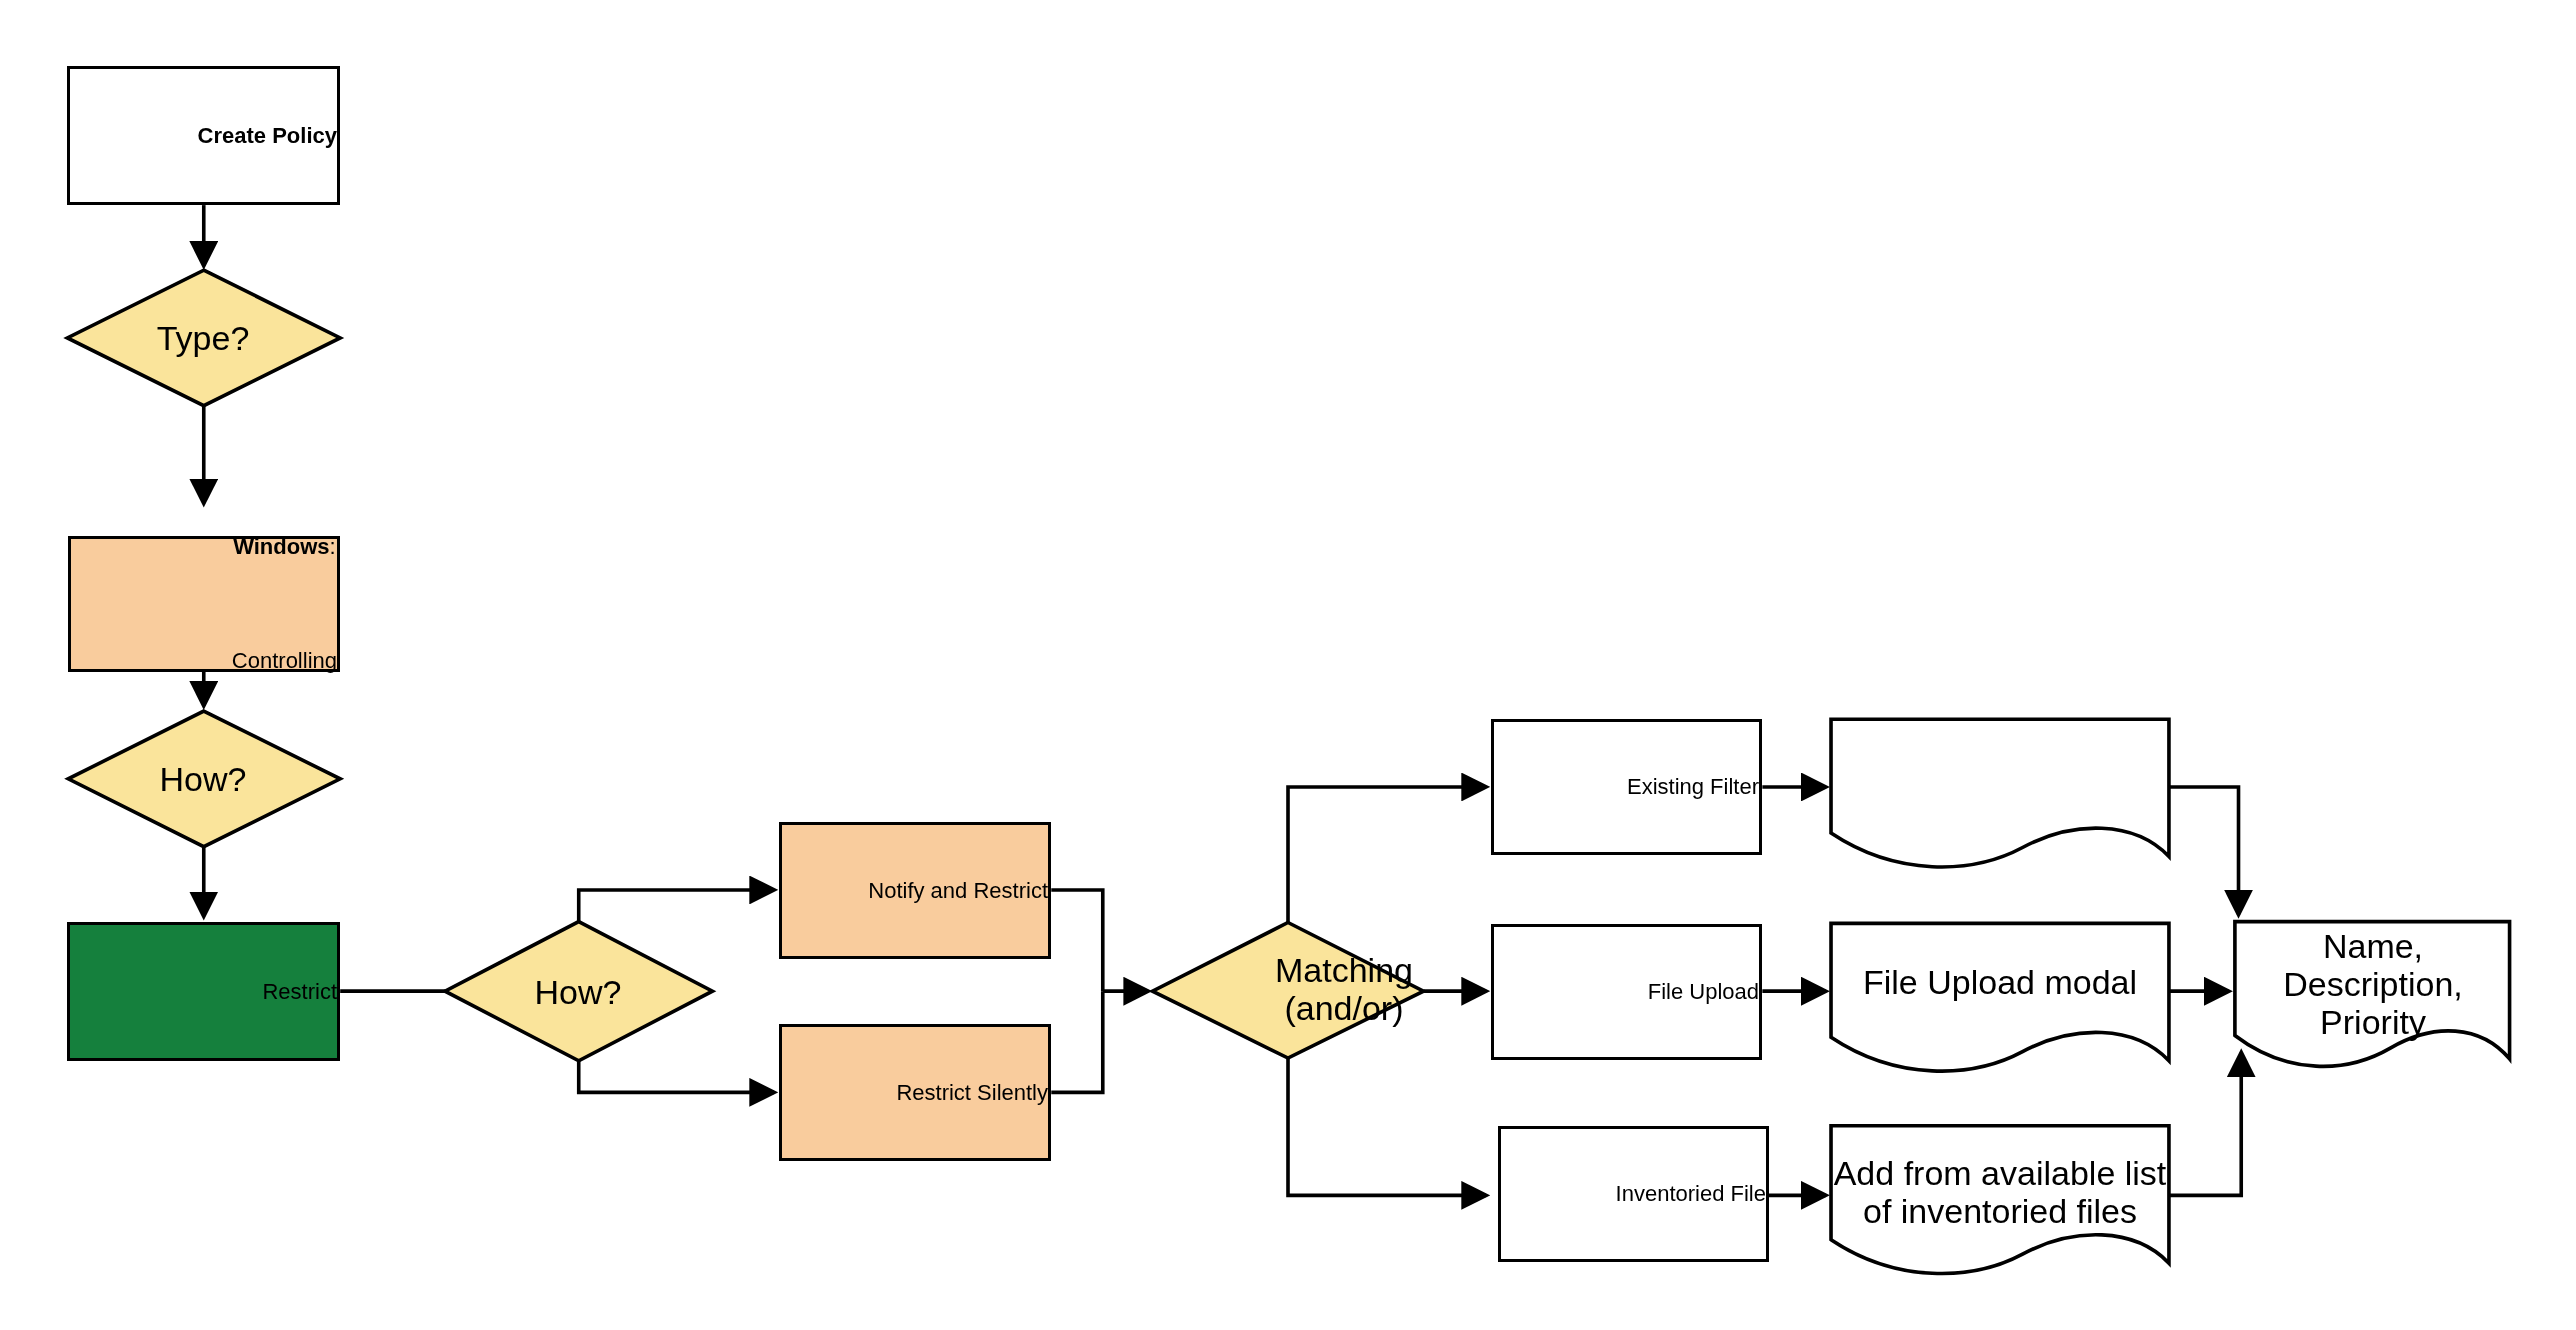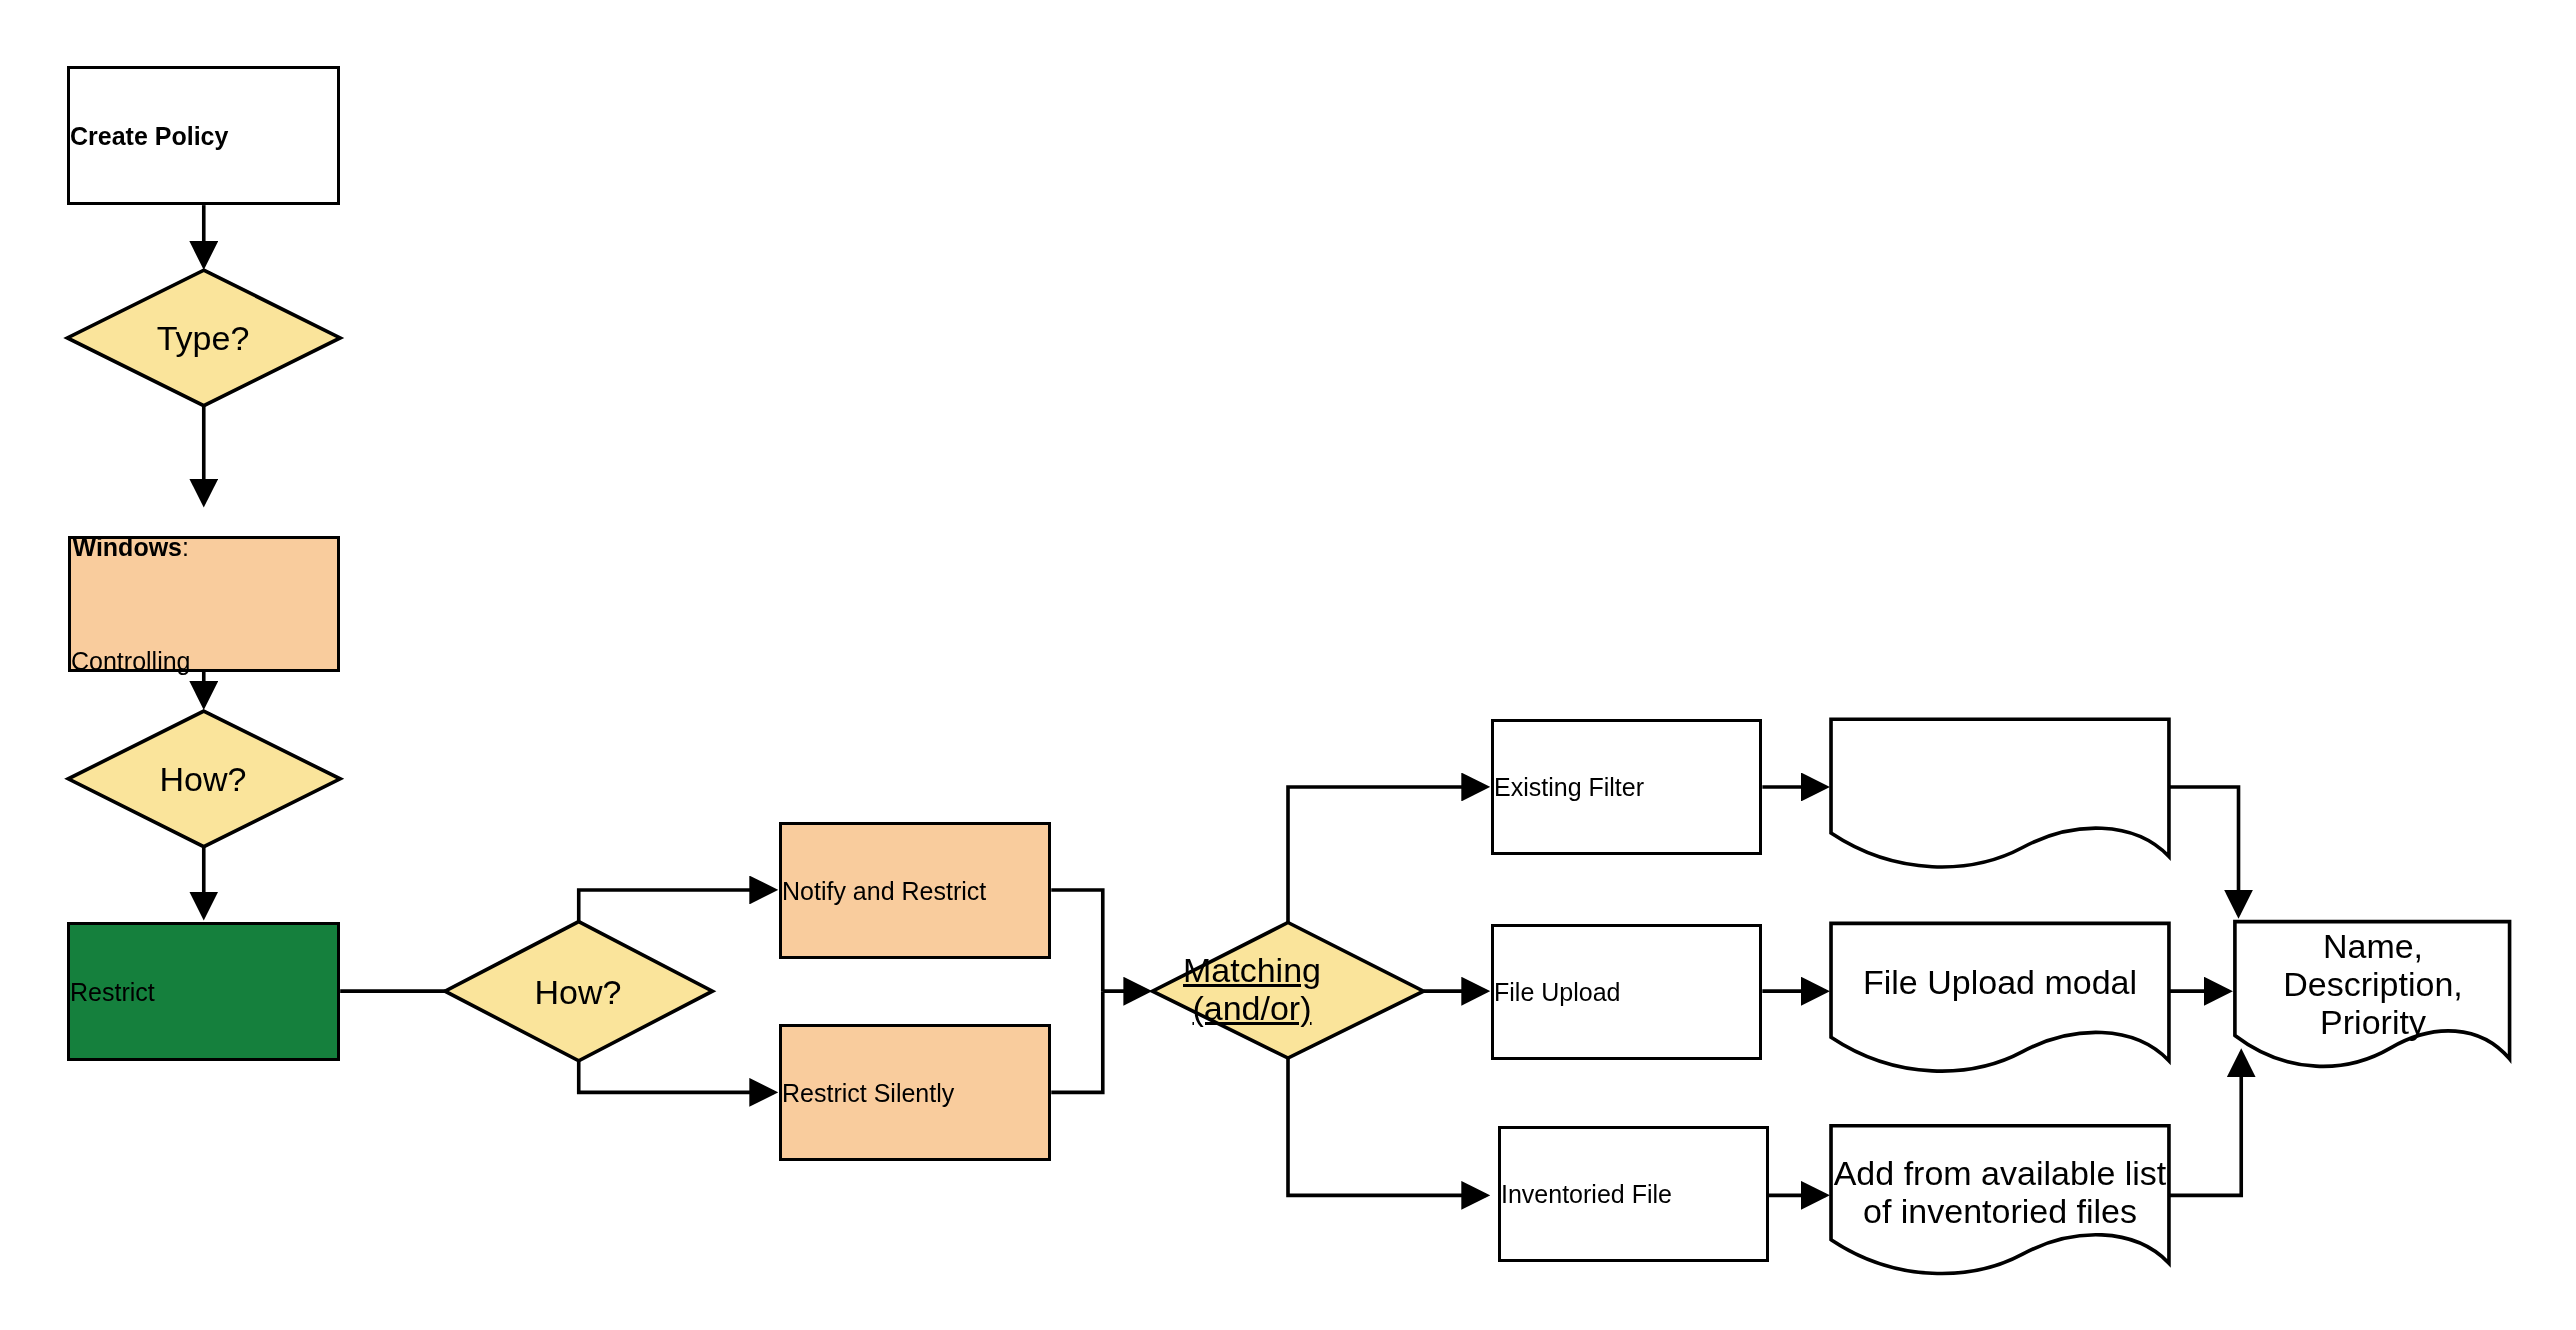--- a/index.html
+++ b/index.html
@@ -9,23 +9,23 @@
     background:#ffffff;
     font-family:"Liberation Sans", sans-serif;
     color:#000000;
     overflow:hidden;
   }
   .layer{position:absolute;left:0;top:0;}
   .node{
     position:absolute;
     box-sizing:border-box;
     border:3.6px solid #000000;
-    display:flex;align-items:center;justify-content:flex-start;
+    display:flex;align-items:center;justify-content:flex-end;
     text-align:center;
-    font-size:25px;line-height:38px;
+    font-size:22px;line-height:38px;
     background:#ffffff;
   }
   .node .lbl{white-space:pre;}
   .bold{font-weight:bold;}
   .float-lbl{
     position:absolute;
     transform:translate(-50%,-50%);
     font-size:34px;line-height:38px;
     text-align:center;
     white-space:pre;
@@ -112,21 +112,21 @@
     <span class="lbl">File Upload</span>
   </div>
 
   <div class="node" style="left:1491px;top:1126px;width:271px;height:136px;margin-left:7px;">
     <span class="lbl">Inventoried File</span>
   </div>
 
   <div class="float-lbl" style="left:203px;top:338px;">Type?</div>
   <div class="float-lbl" style="left:203px;top:779px;">How?</div>
   <div class="float-lbl" style="left:578px;top:992px;">How?</div>
-  <div class="float-lbl" style="left:1252px;top:989px;text-decoration:underline;">Matching
+  <div class="float-lbl" style="left:1344px;top:989px;">Matching
 (and/or)</div>
 
   <div class="float-lbl" style="left:2000px;top:982px;">File Upload modal</div>
   <div class="float-lbl" style="left:2000px;top:1192px;">Add from available list
 of inventoried files</div>
   <div class="float-lbl" style="left:2373px;top:984px;">Name,
 Description,
 Priority</div>
 
 </div>

